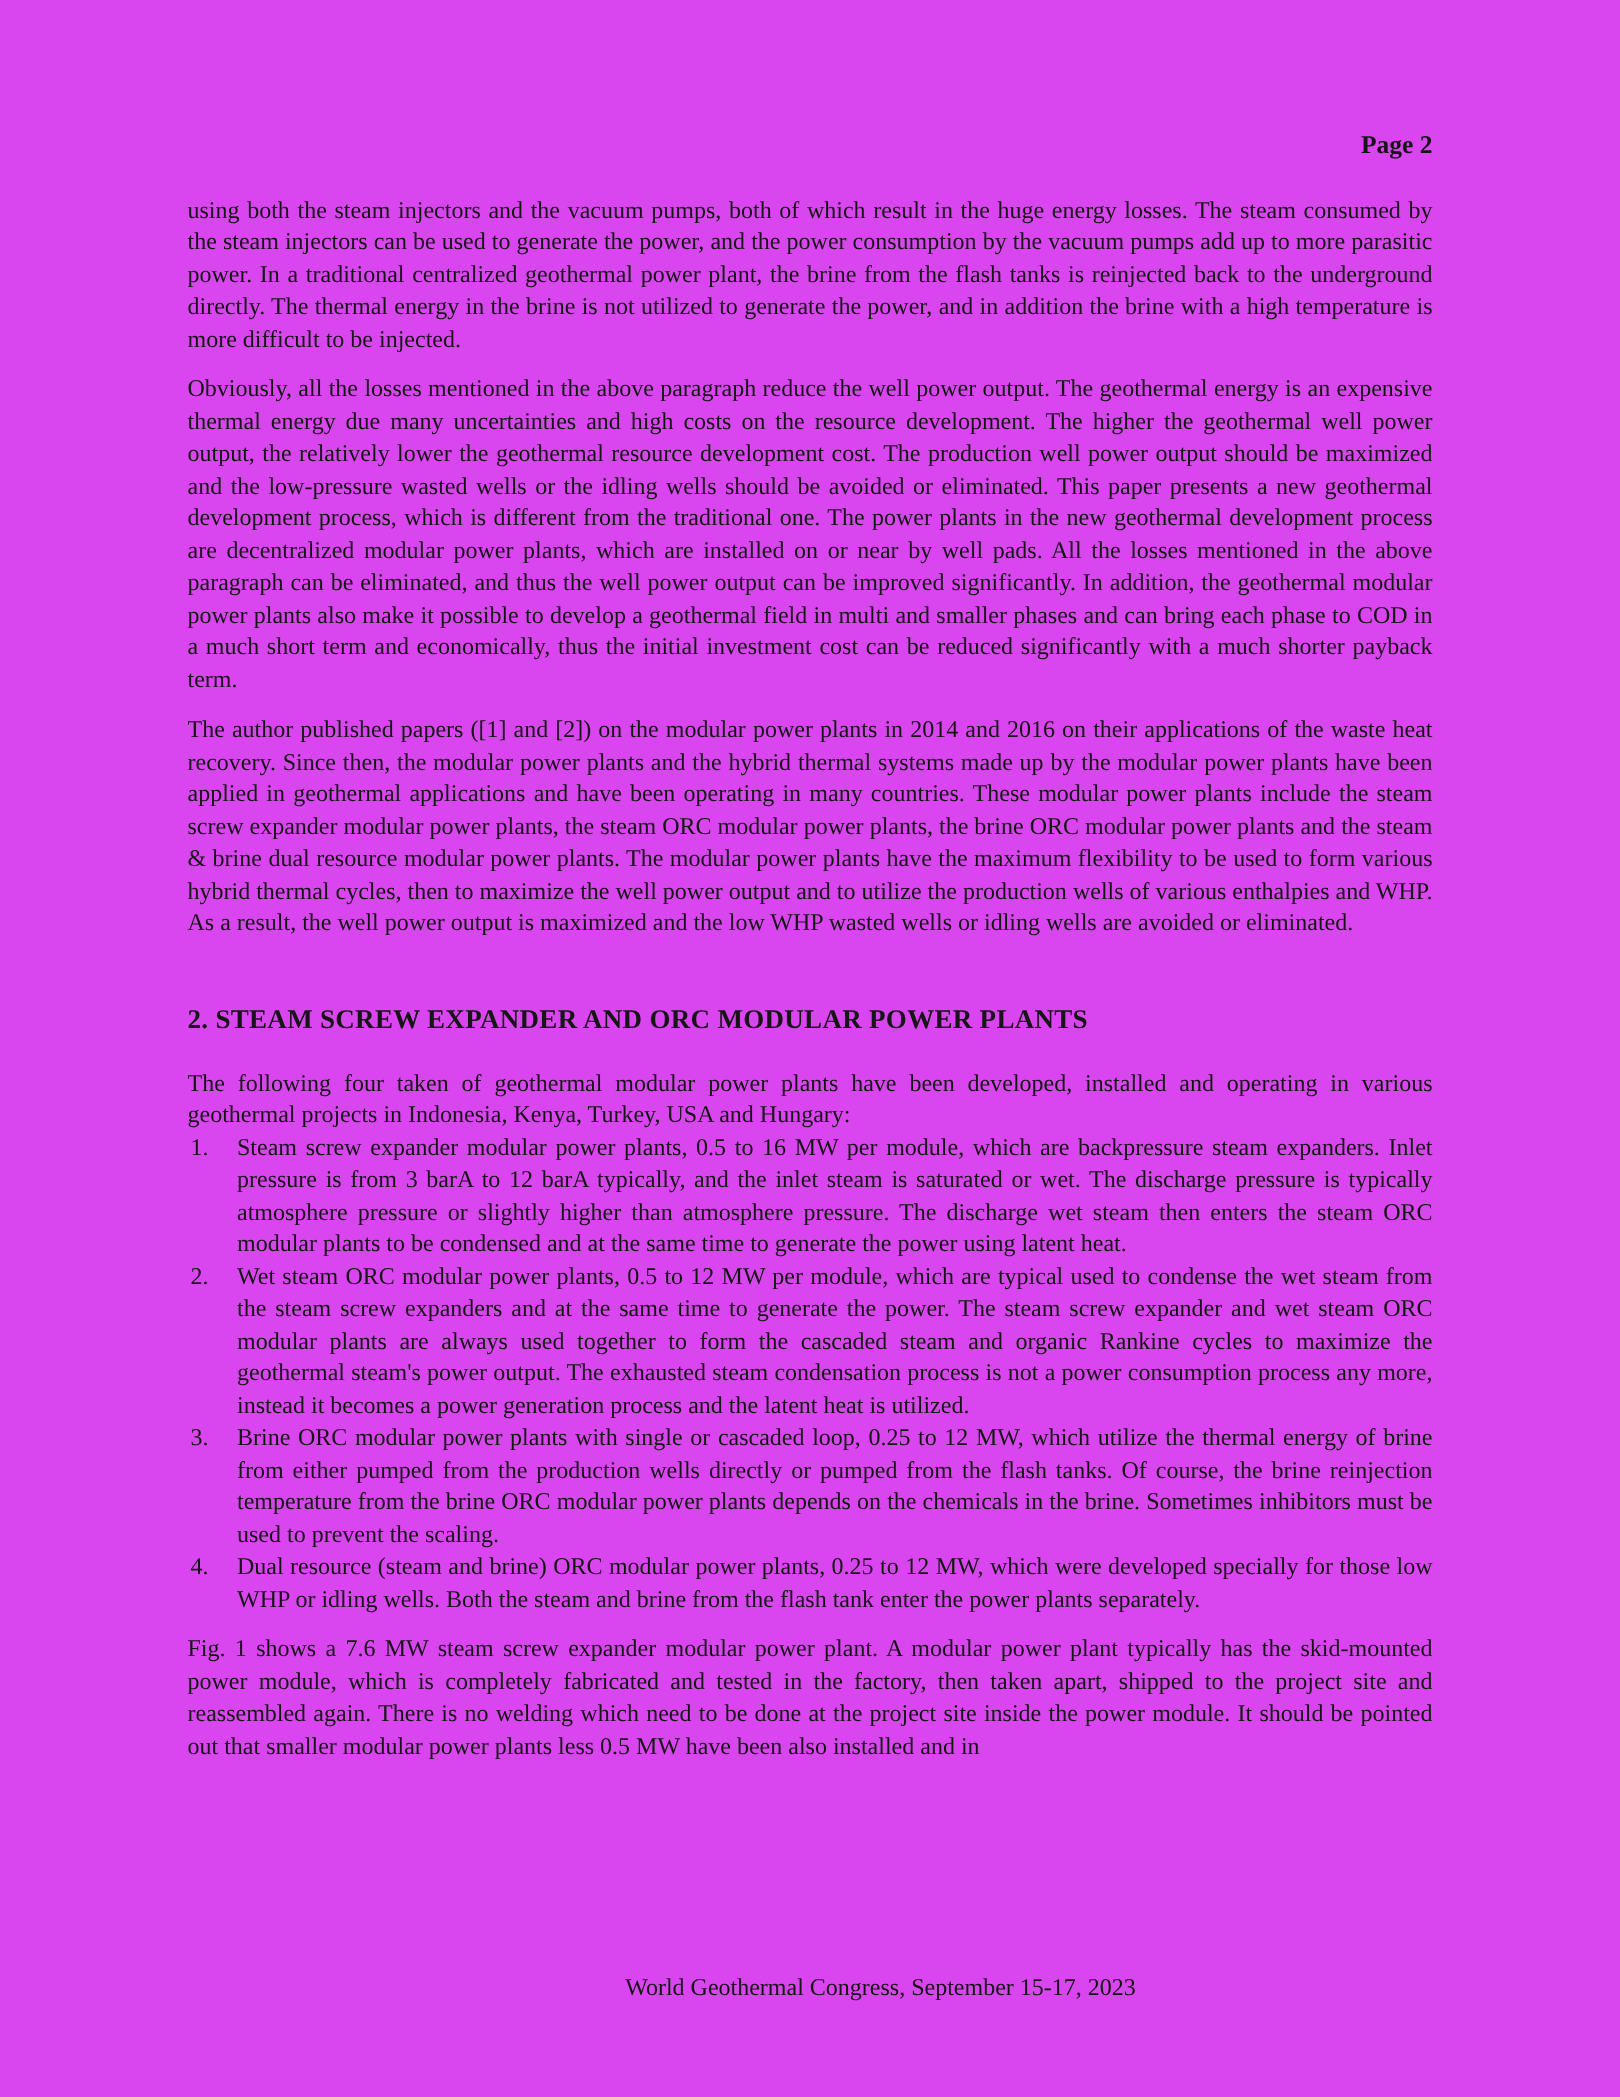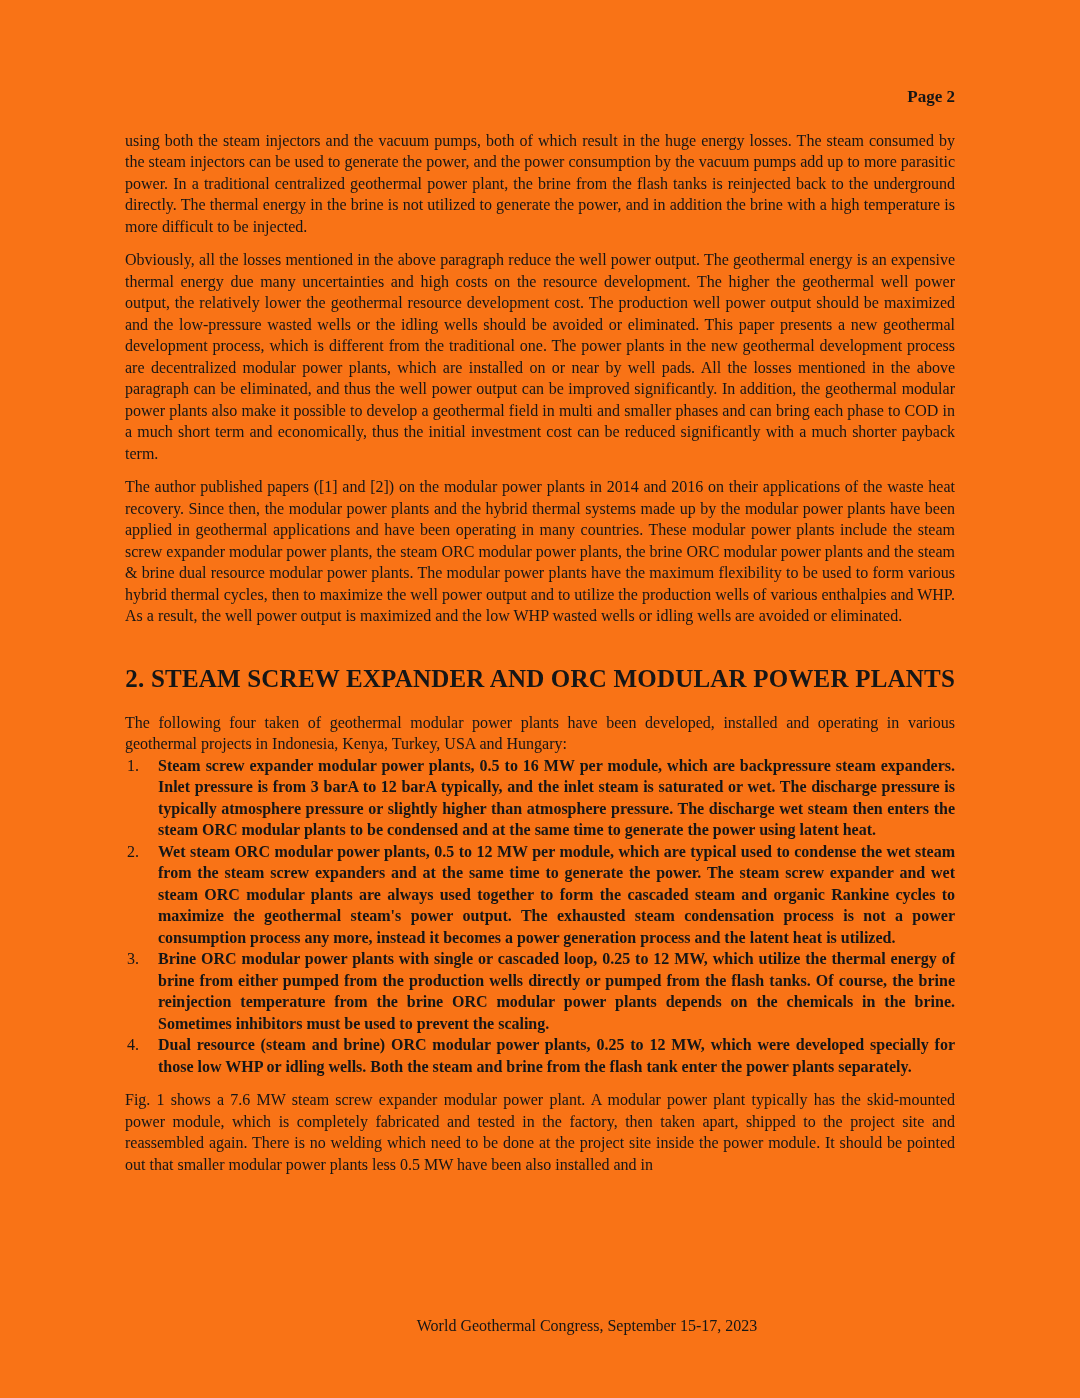--- a/index.html
+++ b/index.html
@@ -4,21 +4,21 @@
 <style>
   html, body {
     margin: 0;
     padding: 0;
     background: #ffffff;
   }
   .page {
     position: relative;
     width: 1080px;
     height: 1398px;
-    background: #f97316;
+    background: #d946ef;
     color: #161616;
     font-family: "Liberation Serif", "DejaVu Serif", serif;
     font-size: 16px;
     line-height: 21.5px;
     overflow: hidden;
   }
   .content {
     position: absolute;
     left: 125px;
     top: 86px;
@@ -32,22 +32,22 @@
   }
   p.body-para {
     margin: 0 0 12px 0;
     text-align: justify;
     text-align-last: left;
     font-family: Liberation Serif, serif;
   }
   p.last-in-block { margin-bottom: 0; }
   h2.section-heading {
     margin: 40px 0 21px 0;
-    text-align: right;
-    font-size: 25px;
+    text-align: left;
+    font-size: 18px;
     line-height: 24px;
     font-weight: bold;
     letter-spacing: 0.2px;
   }
   .intro-para {
     margin: 0;
     text-align: justify;
     text-align-last: left;
   }
   .numbered-list {
@@ -59,21 +59,20 @@
   }
   .list-item .num {
     flex: 0 0 33px;
     padding-left: 2px;
     box-sizing: border-box;
   }
   .list-item .txt {
     flex: 1;
     text-align: justify;
     text-align-last: left;
-    font-weight: bold;
   }
   .footer {
     position: absolute;
     left: 3px;
     bottom: 62px;
     width: 100%;
     text-align: center;
     font-size: 16px;
     padding-left: 44px;
   }

